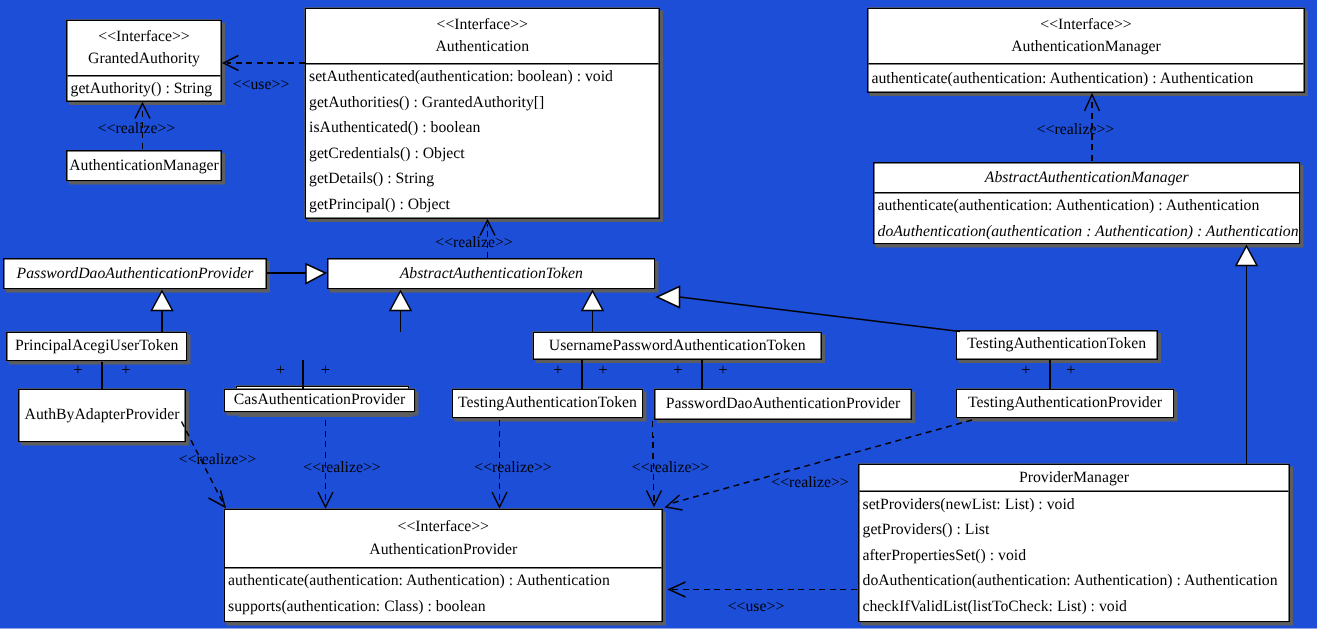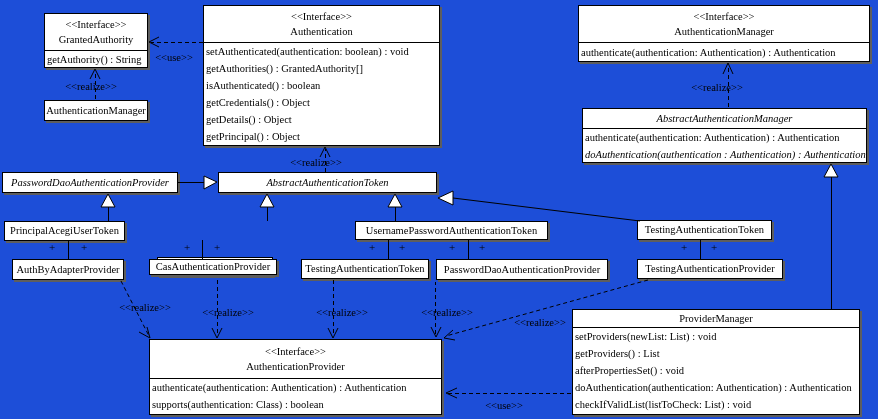--- a/index.html
+++ b/index.html
@@ -48,21 +48,21 @@
   <div class="uml-class" style="left:203px;top:5px;width:237px;height:141px;">
     <div class="title" style="height:37px;">
       <div class="stereo">&lt;&lt;Interface&gt;&gt;</div>
       <div class="cname">Authentication</div>
     </div>
     <div class="methods">
       <div class="m">setAuthenticated(authentication: boolean) : void</div>
       <div class="m">getAuthorities() : GrantedAuthority[]</div>
       <div class="m">isAuthenticated() : boolean</div>
       <div class="m">getCredentials() : Object</div>
-      <div class="m">getDetails() : Object</div>
+      <div class="m">getDetails() : String</div>
       <div class="m">getPrincipal() : Object</div>
     </div>
   </div>
 
   <div class="uml-class" style="left:578px;top:5px;width:292px;height:57px;">
     <div class="title" style="height:37px;">
       <div class="stereo">&lt;&lt;Interface&gt;&gt;</div>
       <div class="cname">AuthenticationManager</div>
     </div>
     <div class="methods">
@@ -106,21 +106,21 @@
     <div class="name-only">
         <span class="cname">UsernamePasswordAuthenticationToken</span>
       </div>
   </div>
   <div class="uml-class" style="left:637px;top:220px;width:135px;height:20px;">
     <div class="name-only">
         <span class="cname">TestingAuthenticationToken</span>
       </div>
   </div>
 
-  <div class="uml-class" style="left:12px;top:259px;width:112px;height:21px;">
+  <div class="uml-class" style="left:12px;top:259px;width:112px;height:36px;">
     <div class="name-only">
         <span class="cname">AuthByAdapterProvider</span>
       </div>
   </div>
   <div class="uml-class" style="left:149px;top:259px;width:128px;height:16px;">
     <div class="name-only">
         <span class="cname">CasAuthenticationProvider</span>
       </div>
   </div>
   <div class="uml-class" style="left:301px;top:259px;width:128px;height:20px;">

